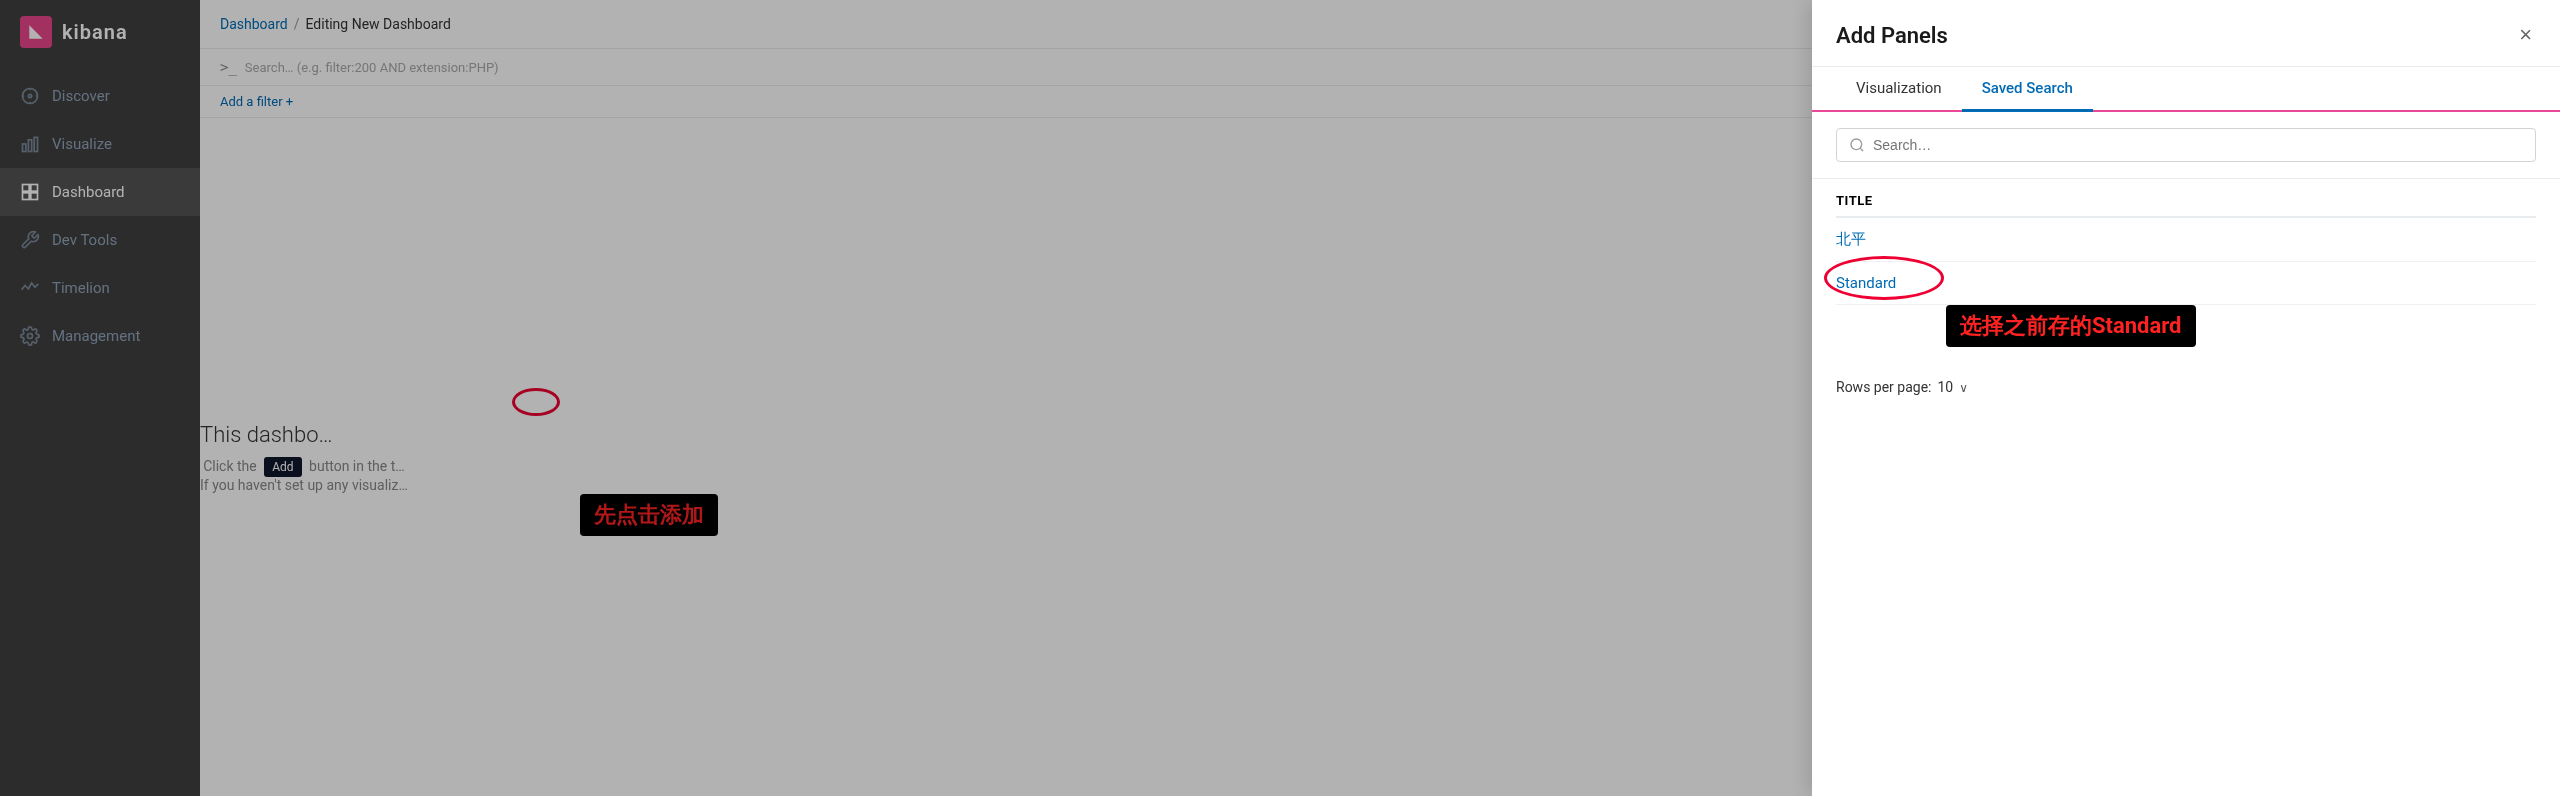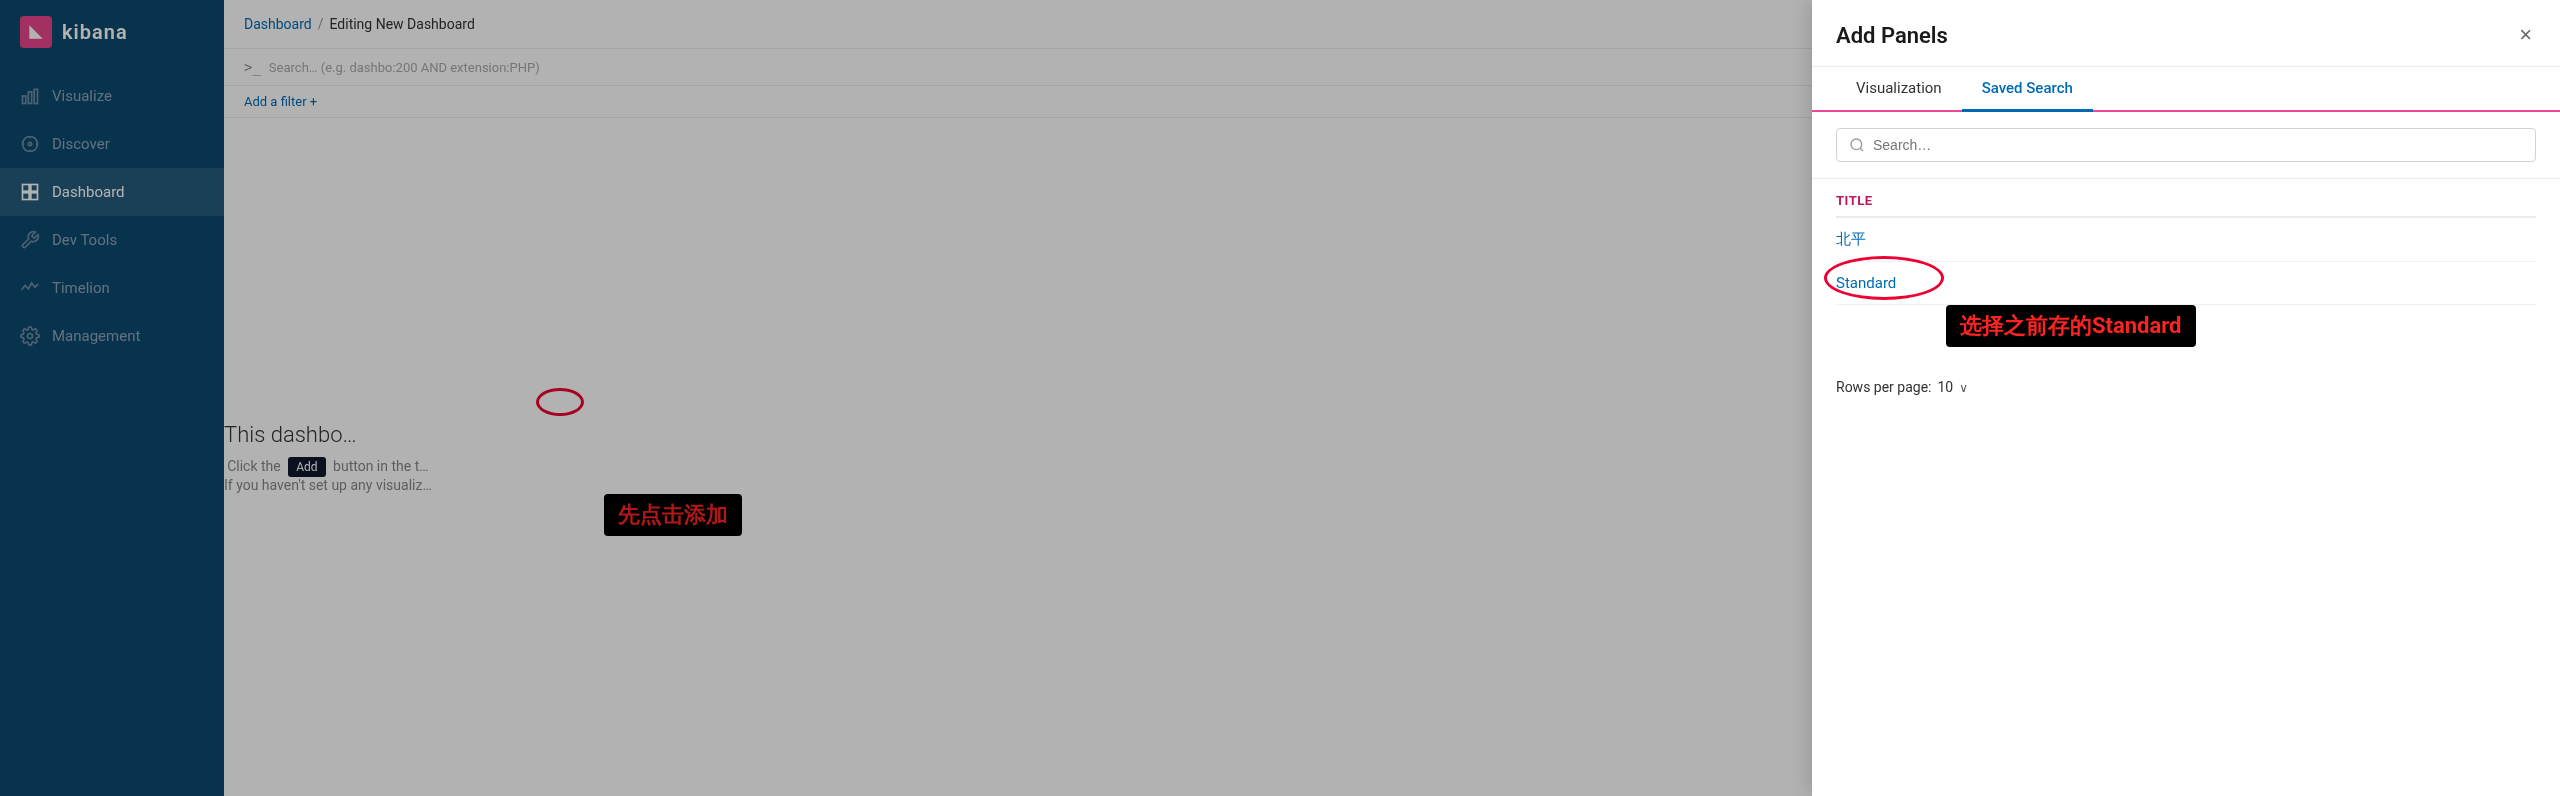--- a/index.html
+++ b/index.html
@@ -6,22 +6,22 @@
     body {
       font-family: -apple-system, BlinkMacSystemFont, 'Segoe UI', Roboto, sans-serif;
       background: #f5f7fa;
       display: flex;
       height: 796px;
       overflow: hidden;
     }
 
     
     .sidebar {
-      width: 224px;
-      background: #0c4a6e;
+      width: 200px;
+      background: #404040;
       display: flex;
       flex-direction: column;
       flex-shrink: 0;
     }
     .sidebar-logo {
       display: flex;
       align-items: center;
       padding: 16px 20px;
       gap: 10px;
     }
@@ -260,21 +260,21 @@
     }
     .panel-body {
       flex: 1;
       padding: 0 24px;
       overflow-y: auto;
     }
     .panel-table-header {
       padding: 14px 0 8px;
       font-size: 13px;
       font-weight: 700;
-      color: #be185d;
+      color: #000000;
       border-bottom: 2px solid #e8ecef;
       text-transform: uppercase;
       letter-spacing: 0.5px;
     }
     .panel-table-row {
       padding: 12px 0;
       border-bottom: 1px solid #f0f0f0;
       font-size: 15px;
       cursor: pointer;
     }
@@ -332,37 +332,37 @@
     <div class="kibana-icon">
       <svg viewBox="0 0 24 24" fill="white">
           <path d="M4 20 L4 4 L20 20 Z" fill="white"></path>
         </svg>
     </div>
     <span class="logo-text">kibana</span>
   </div>
   <nav class="sidebar-nav">
     <div class="nav-item">
       <svg class="nav-icon" viewBox="0 0 24 24" fill="none" stroke="#8fa3b8" stroke-width="2">
-          <rect x="3" y="12" width="4" height="9"></rect>
-          <rect x="10" y="7" width="4" height="14"></rect>
-          <rect x="17" y="4" width="4" height="17"></rect>
-        </svg>
-      <span>Visualize</span>
-    </div>
-    <div class="nav-item">
-      <svg class="nav-icon" viewBox="0 0 24 24" fill="none" stroke="#8fa3b8" stroke-width="2">
           <circle cx="12" cy="12" r="9"></circle>
           <circle cx="12" cy="12" r="2"></circle>
           <line x1="12" y1="3" x2="12" y2="5"></line>
           <line x1="12" y1="19" x2="12" y2="21"></line>
           <line x1="3" y1="12" x2="5" y2="12"></line>
           <line x1="19" y1="12" x2="21" y2="12"></line>
         </svg>
       <span>Discover</span>
     </div>
+    <div class="nav-item">
+      <svg class="nav-icon" viewBox="0 0 24 24" fill="none" stroke="#8fa3b8" stroke-width="2">
+          <rect x="3" y="12" width="4" height="9"></rect>
+          <rect x="10" y="7" width="4" height="14"></rect>
+          <rect x="17" y="4" width="4" height="17"></rect>
+        </svg>
+      <span>Visualize</span>
+    </div>
     <div class="nav-item active">
       <svg class="nav-icon" viewBox="0 0 24 24" fill="none" stroke="#fff" stroke-width="2">
           <rect x="3" y="3" width="8" height="8"></rect>
           <rect x="13" y="3" width="8" height="8"></rect>
           <rect x="3" y="13" width="8" height="8"></rect>
           <rect x="13" y="13" width="8" height="8"></rect>
         </svg>
       <span>Dashboard</span>
     </div>
     <div class="nav-item">
@@ -396,21 +396,21 @@
       <span class="breadcrumb-current">Editing New Dashboard</span>
     </div>
     <div class="top-bar-actions">
       <button class="action-btn">Save</button>
       <button class="action-btn">Cancel</button>
     </div>
   </div>
 
   <div class="search-bar">
     <span class="search-prompt-icon">&gt;_</span>
-    <span class="search-prompt" style="color:#aaa;font-size:13px;">Search… (e.g. dashbo:200 AND extension:PHP)</span>
+    <span class="search-prompt" style="color:#aaa;font-size:13px;">Search… (e.g. filter:200 AND extension:PHP)</span>
   </div>
 
   <div class="filter-bar">
     <span class="add-filter" style="color:#006bb4;font-size:13px;cursor:pointer;">Add a filter +</span>
   </div>
 
   <div class="main-content">
     <div class="dashboard-empty-title">
       <span>This dashbo…</span>
     </div>

